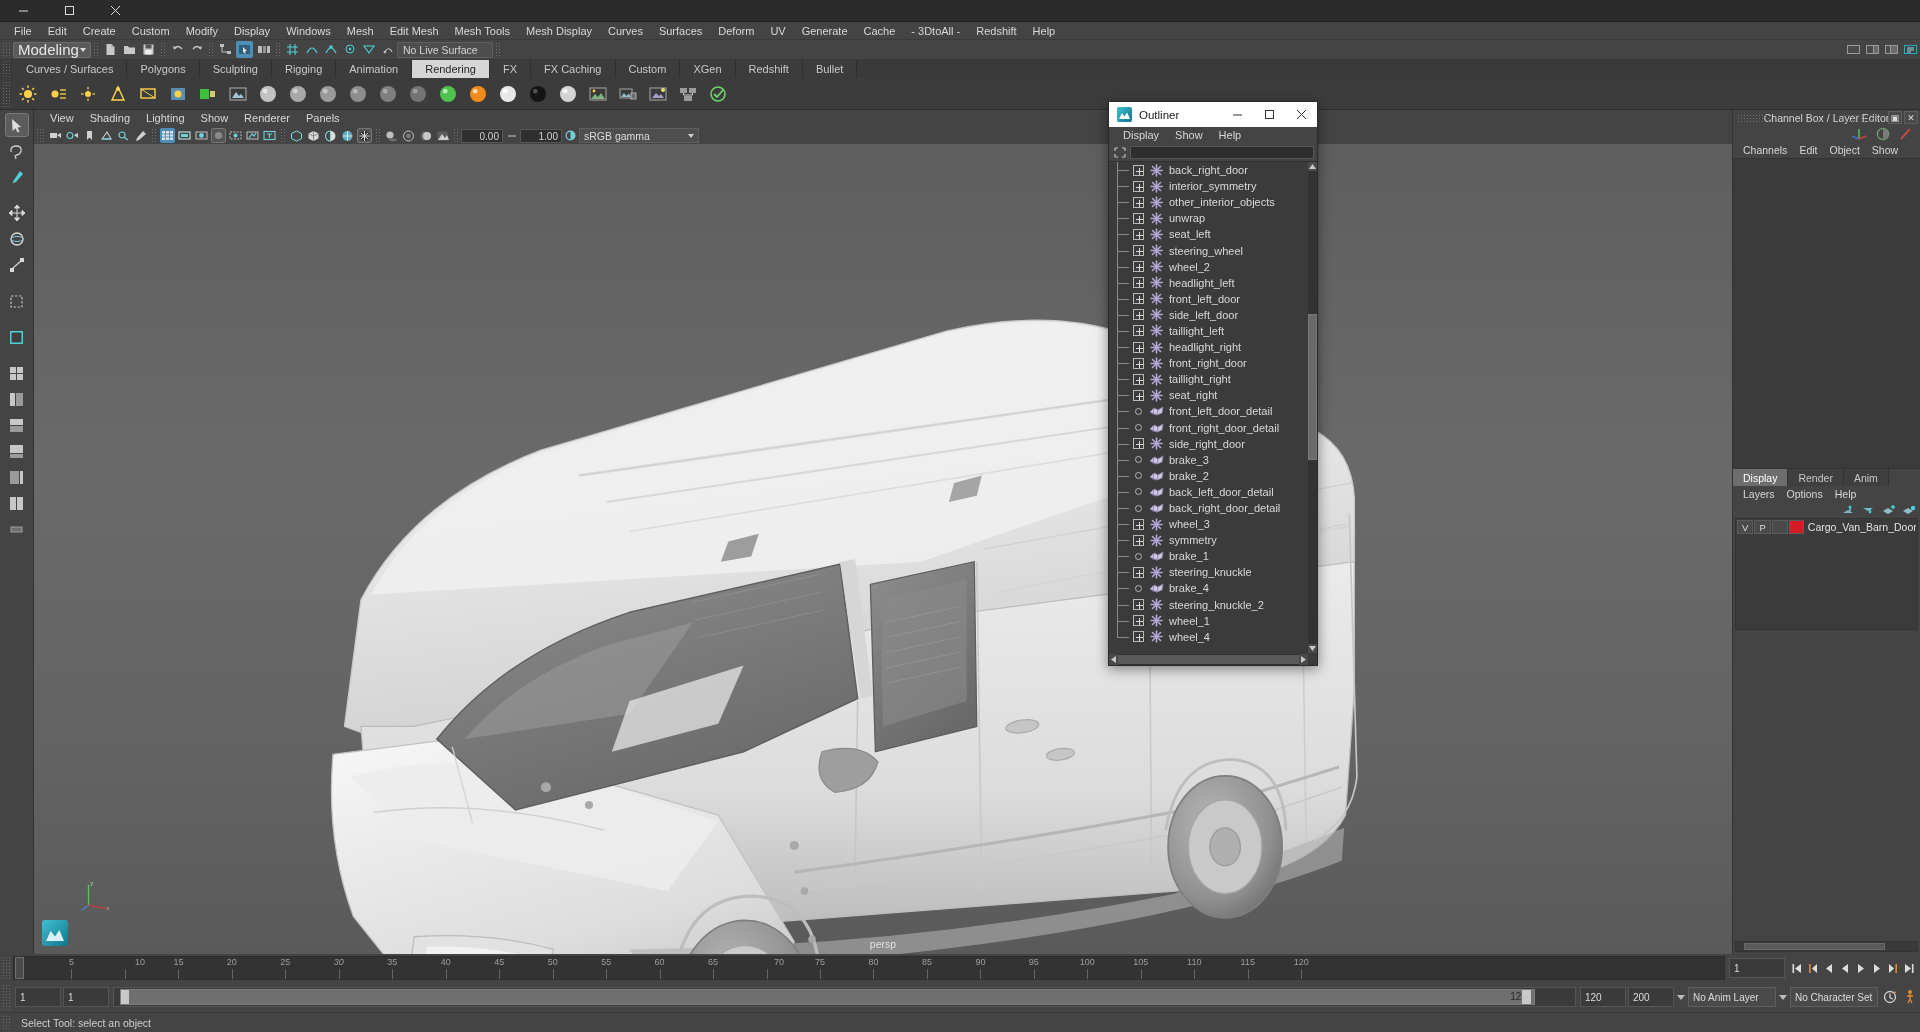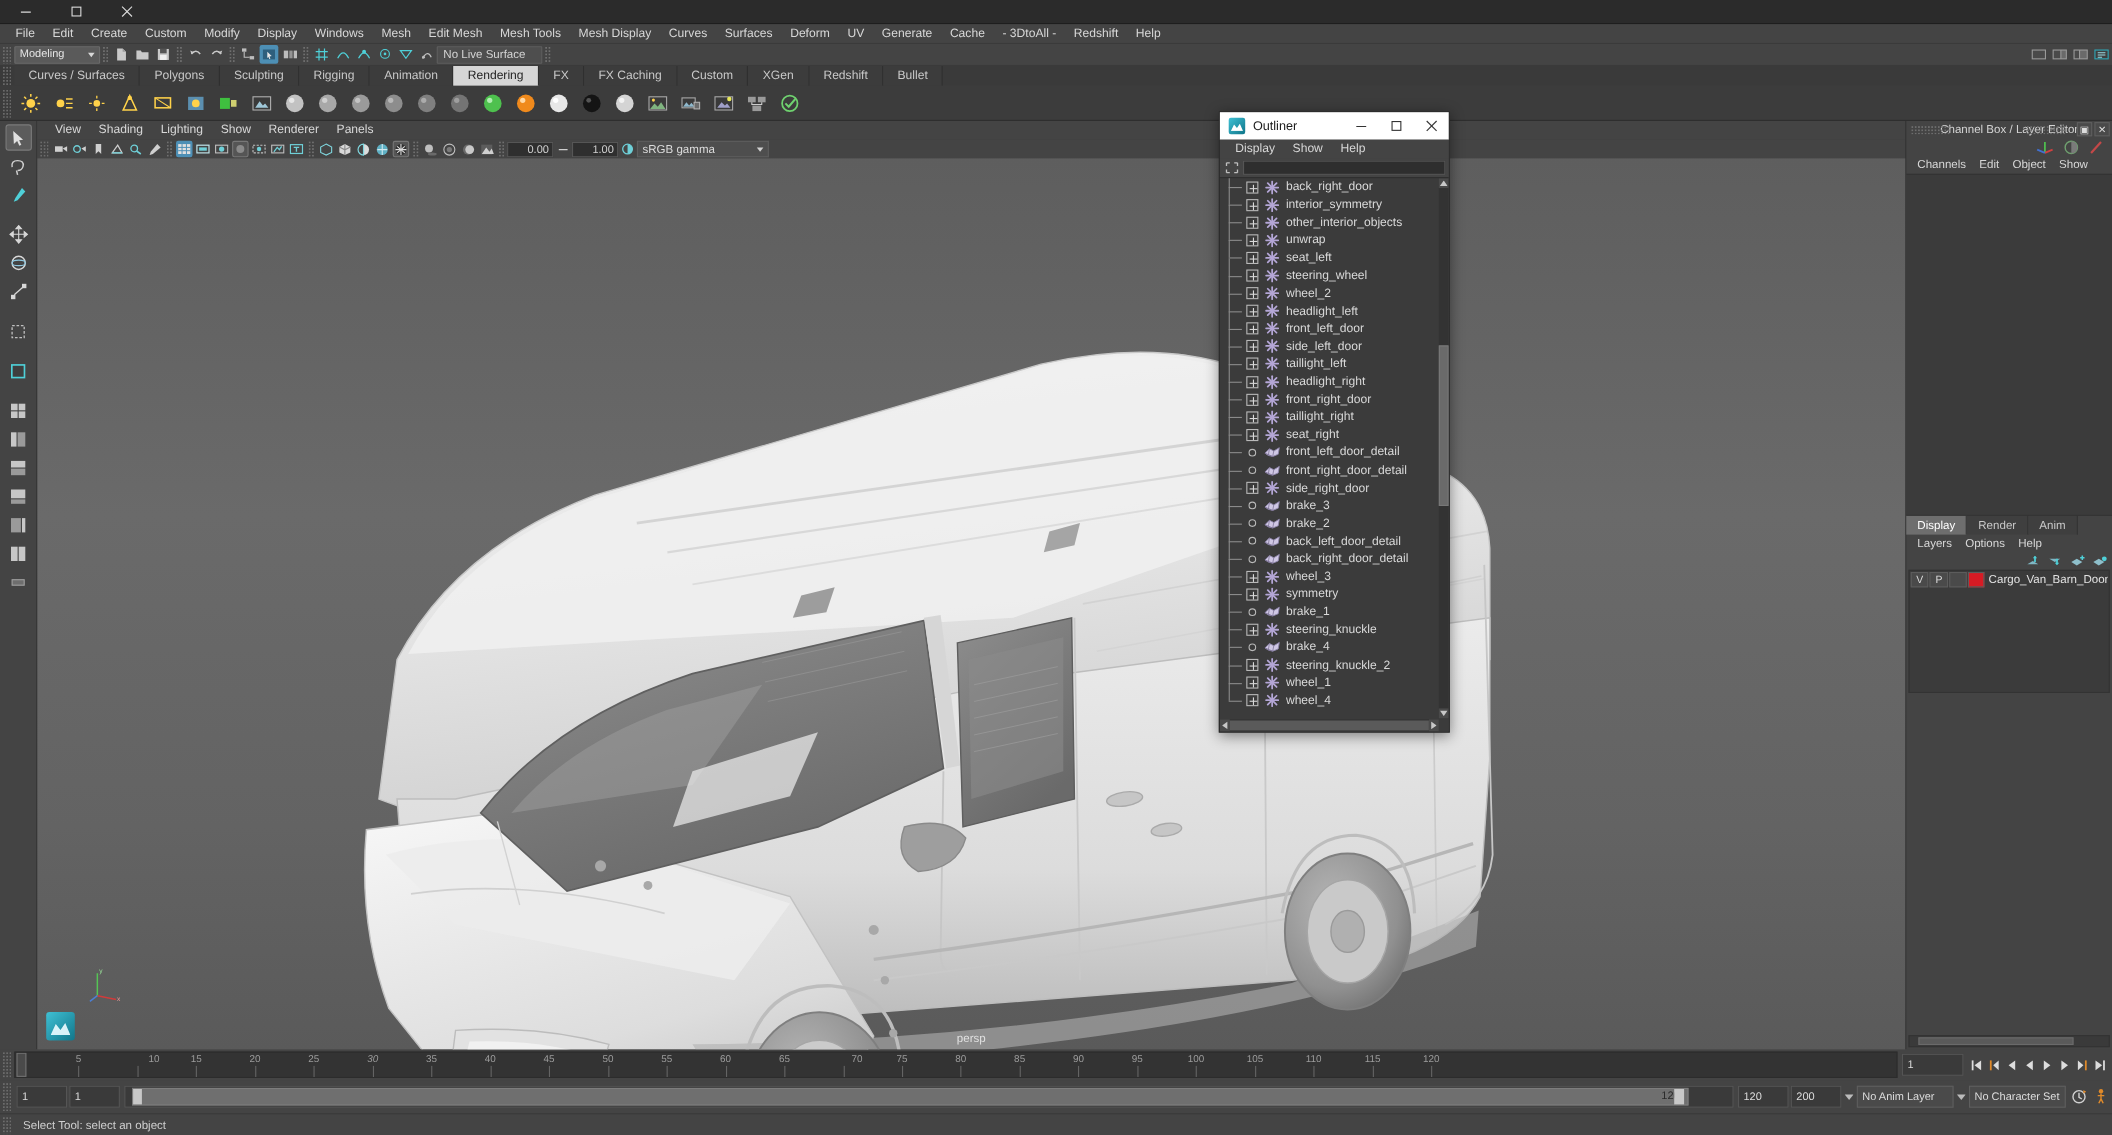--- a/index.html
+++ b/index.html
@@ -47,21 +47,21 @@
   
   .statusline {
     height:20px; background:#444444; display:flex; align-items:center; flex:none;
     border-bottom:1px solid #3a3a3a; padding-left:2px;
   }
   .dragdots { width:8px; height:16px; flex:none;
     background-image:radial-gradient(#737373 0.8px, transparent 0.9px);
     background-size:3px 3px; opacity:.85; margin-right:3px; }
   .mode-select {
     width:78px; height:16px; background:#5a5a5a; border:1px solid #6a6a6a;
-    display:flex; align-items:center; padding:0 4px; font-size:10px; color:#e6e6e6;
+    display:flex; align-items:center; padding:0 4px; font-size:15px; color:#e6e6e6;
     position:relative; border-radius:1px;
   }
   .mode-select .arr { margin-left:auto; border-left:3.5px solid transparent; border-right:3.5px solid transparent; border-top:4px solid #d8d8d8; }
   .sepdots { width:6px; height:15px; flex:none;
     background-image:radial-gradient(#6f6f6f 0.8px, transparent 0.9px);
     background-size:3px 3px; margin:0 2px; }
   .tbtn { width:17px; height:17px; margin:0 1px; display:flex; align-items:center; justify-content:center; border-radius:2px; flex:none; }
   .tbtn.act { background:#4d8fb5; }
   .livesurface {
     width:96px; height:16px; background:#4e4e4e; border:1px solid #5e5e5e;

